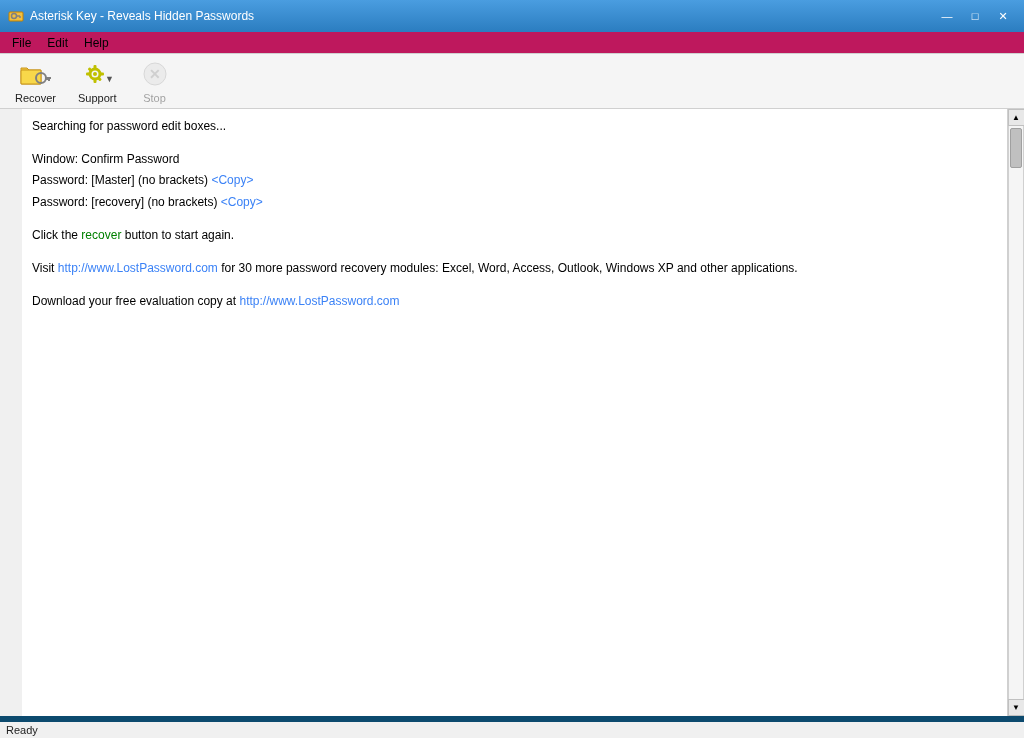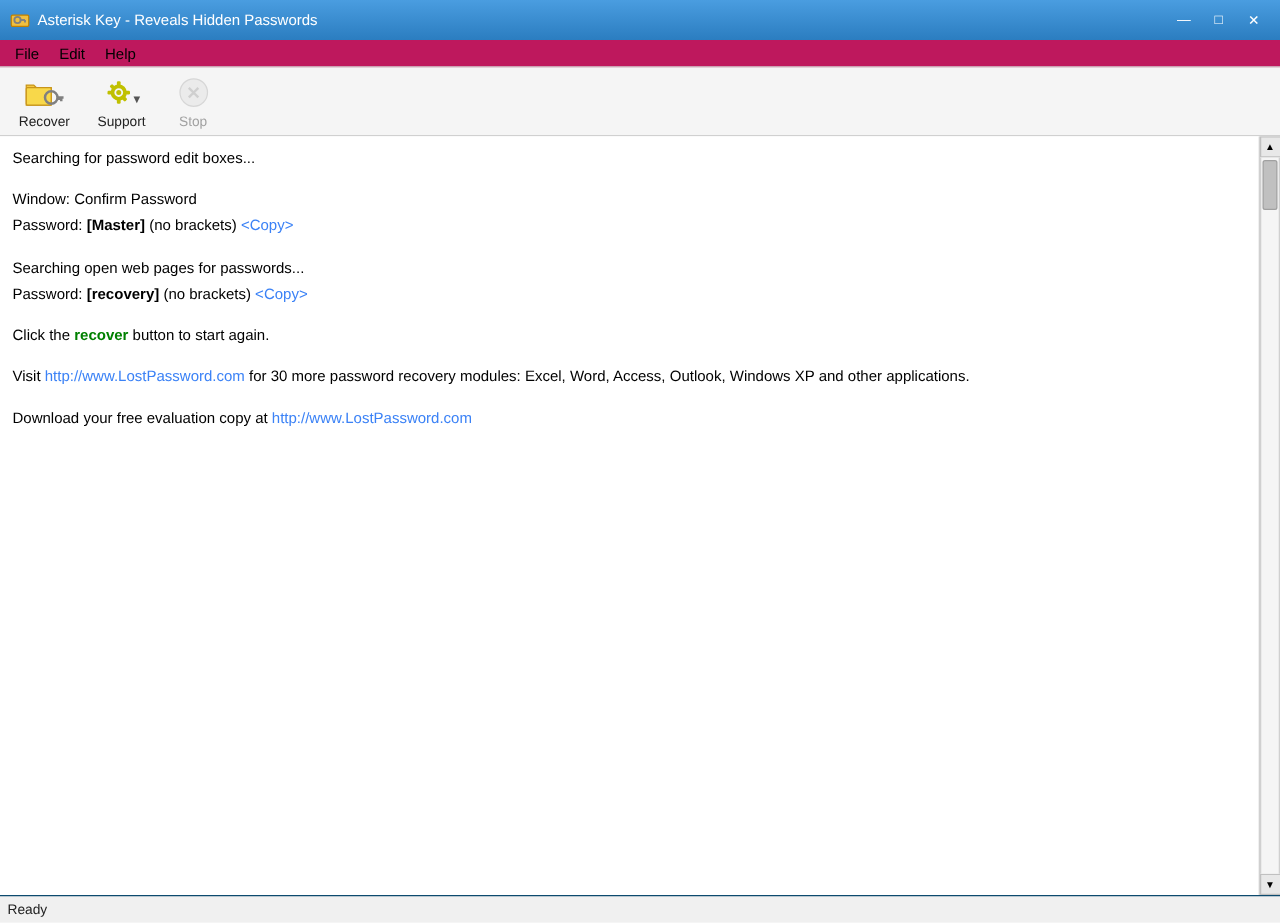--- a/index.html
+++ b/index.html
@@ -107,37 +107,38 @@
       cursor: default;
     }
 
     
     .content-area {
       flex: 1;
       background: white;
       display: flex;
       overflow: hidden;
       position: relative;
+      margin-left: 22px;
     }
     .main-content {
       flex: 1;
       padding: 8px 10px;
       overflow-y: auto;
       font-size: 12px;
       line-height: 1.6;
     }
     .main-content p {
       margin-bottom: 2px;
     }
     .section-gap {
       margin-top: 14px;
     }
     .link { color: #3b82f6; text-decoration: none; cursor: pointer; }
     .link-green { color: #008000; text-decoration: none; cursor: pointer; }
-    .bold { font-weight: bold; }
+    .bold { font-weight: normal; }
 
     
     .scroll-bar {
       width: 17px;
       background: #f0f0f0;
       border-left: 1px solid #d0d0d0;
       display: flex;
       flex-direction: column;
       align-items: center;
     }
@@ -169,21 +170,21 @@
       height: 40px;
       background: #c0c0c0;
       border: 1px solid #a0a0a0;
       border-radius: 2px;
     }
 
     
     .status-bar {
       height: 22px;
       background: #f0f0f0;
-      border-top: 1px solid #0c4a6e;
+      border-top: 6px solid #0c4a6e;
       display: flex;
       align-items: center;
       padding: 0 6px;
       font-size: 11px;
       color: #222;
     }
   </style>
 </head>
 <body>
 
@@ -264,21 +265,20 @@
 
     <p>
       <span>Searching for password edit boxes...</span>
     </p>
 
     <p class="section-gap">Window: Confirm Password</p>
     <p>
       Password: <span class="bold">[Master]</span> (no brackets) <span class="link">&lt;Copy&gt;</span>
     </p>
 
-    <p class="section-gap">Searching open web pages for passwords...</p>
 
     <p>
       Password: <span class="bold">[recovery]</span> (no brackets) <span class="link">&lt;Copy&gt;</span>
     </p>
 
     <p class="section-gap">
       Click the <span class="link-green bold">recover</span> button to start again.
     </p>
 
     <p class="section-gap">

